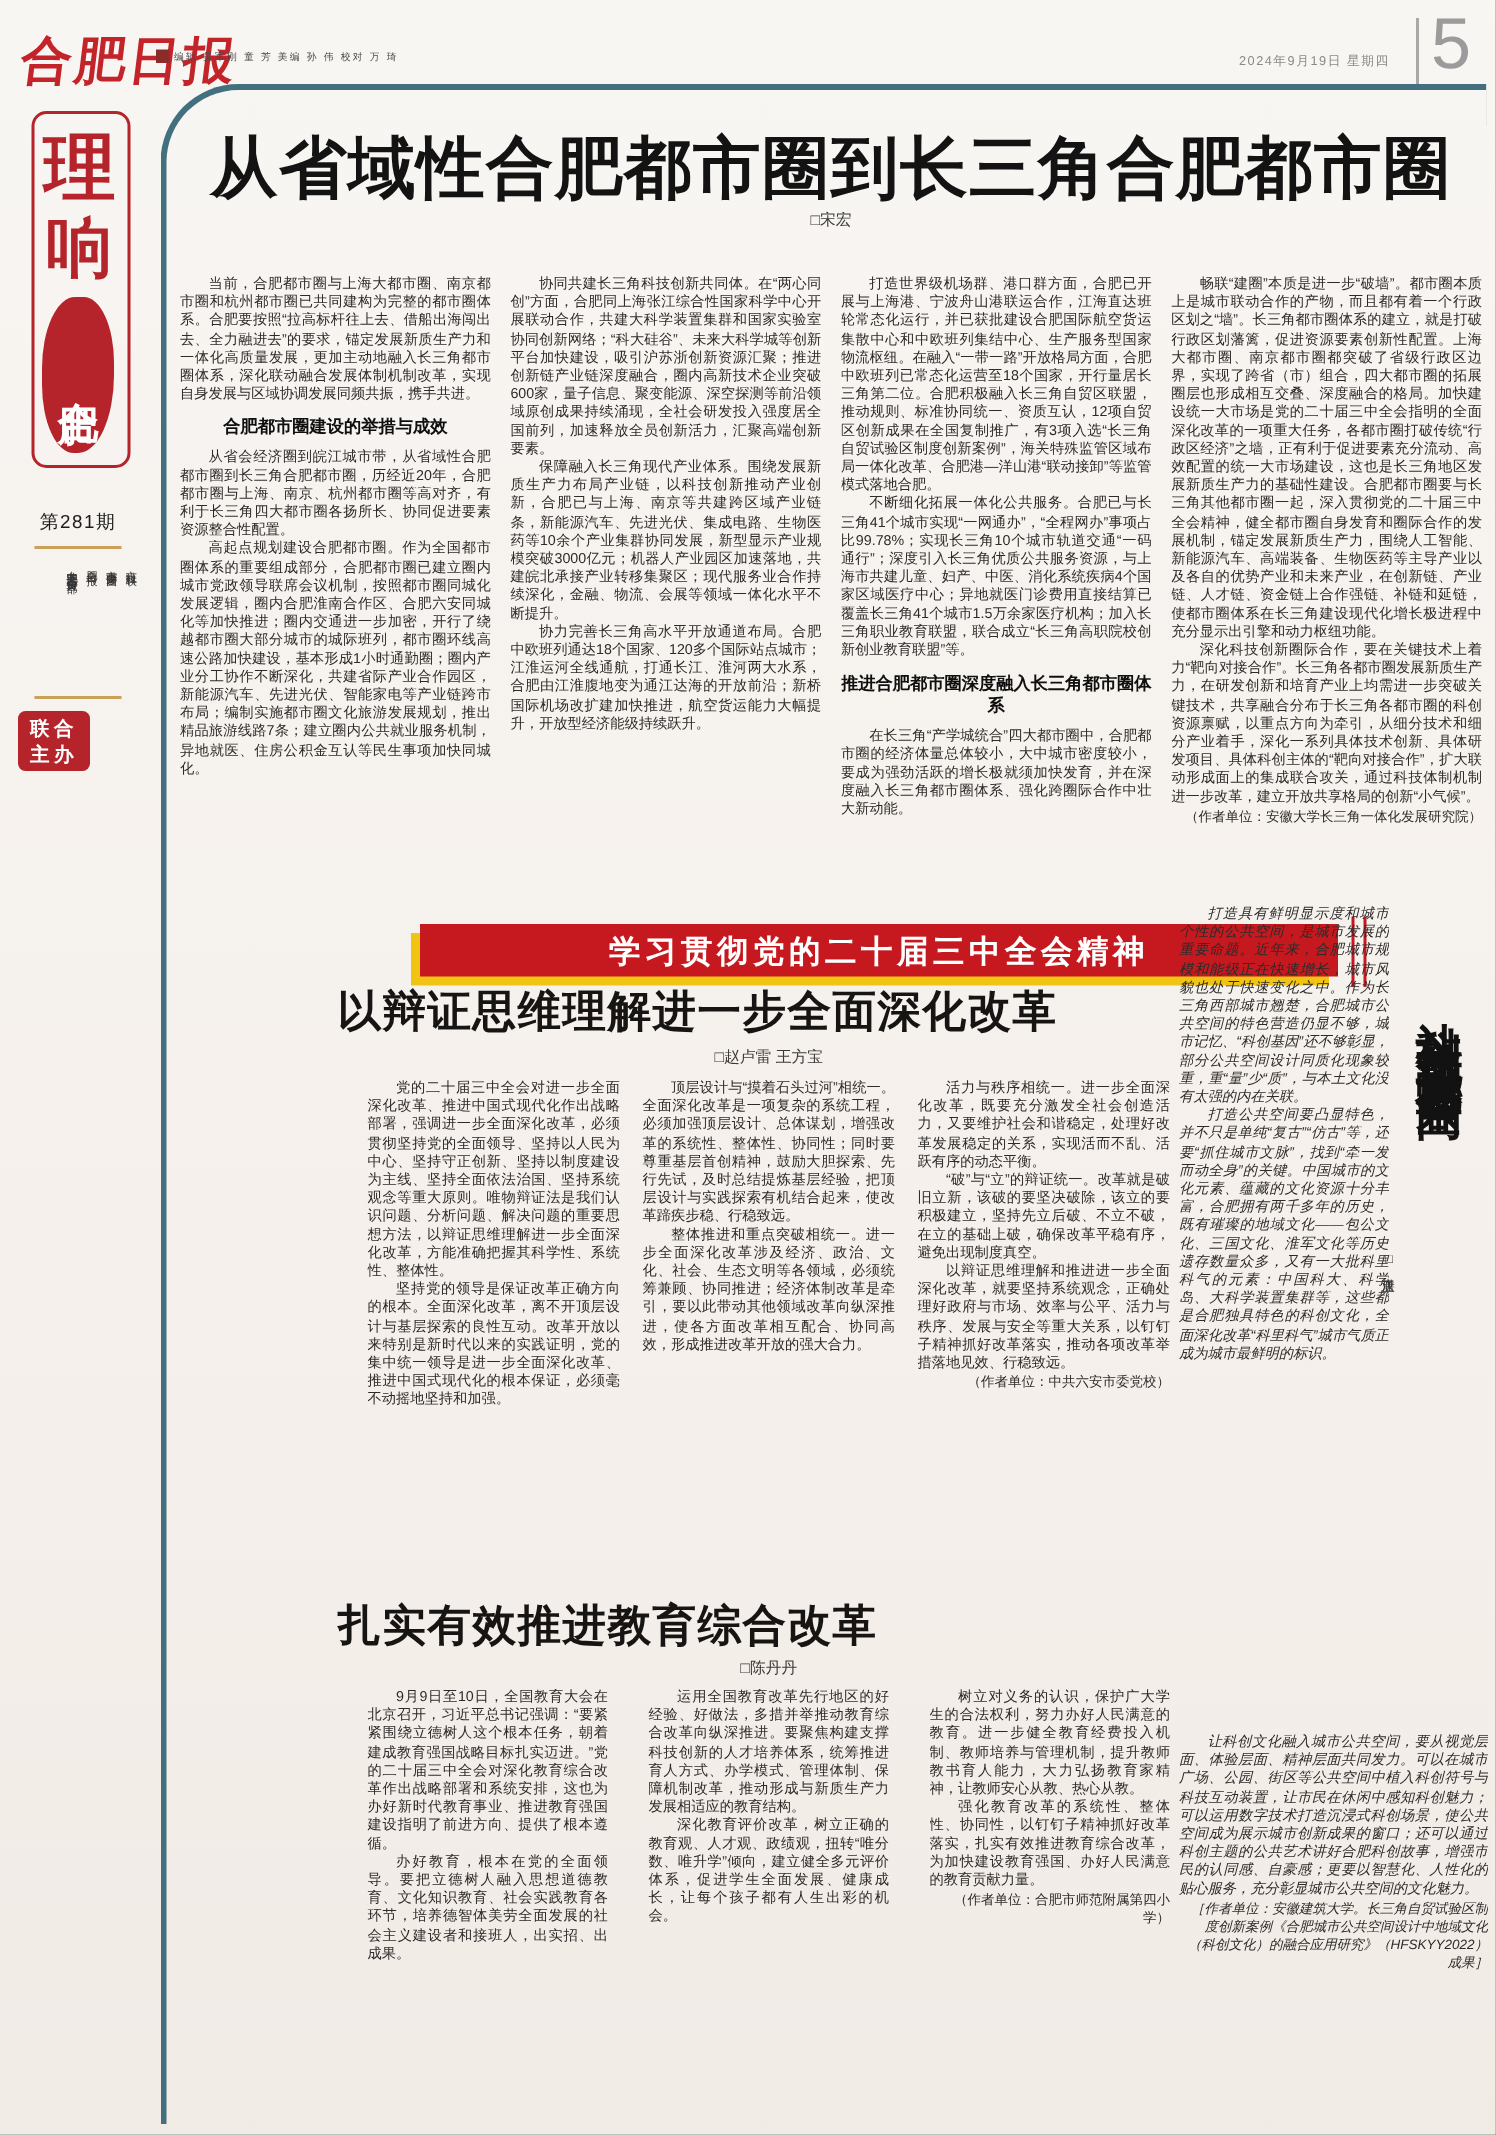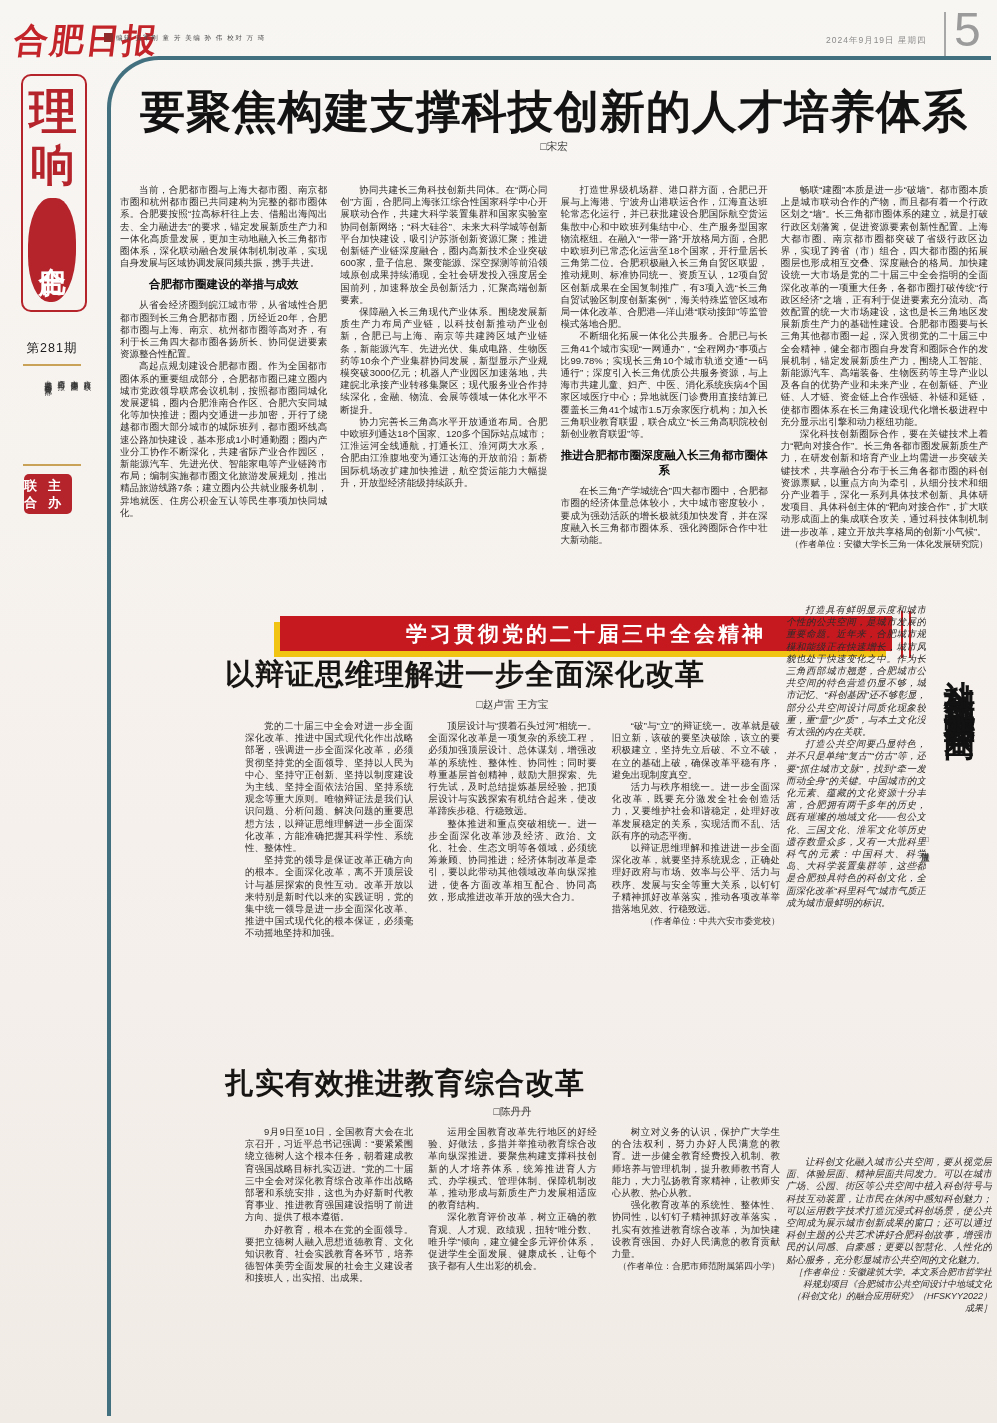--- a/index.html
+++ b/index.html
@@ -29,22 +29,22 @@
     border-radius:46% 42% 50% 44%;display:flex;align-items:center;justify-content:center;}
   .brand-seal span{writing-mode:vertical-rl;color:#fff;font-weight:bold;font-size:27px;
     font-family:"Liberation Serif",serif;letter-spacing:4px;}
   .issue-no{left:16px;top:340px;width:72px;text-align:center;font-size:12.5px;color:#1c1c1c;font-weight:normal;letter-spacing:1px;}
   .gold-rule{width:58px;height:2px;background:#c9a258;}
   .rule1{left:23px;top:364px;}
   .rule2{left:23px;top:464px;}
   .organizers{left:14px;top:374px;width:78px;height:86px;writing-mode:vertical-rl;
     font-size:7.5px;color:#333;line-height:1.35;}
   .organizers div{margin-left:3px;letter-spacing:1px;}
-  .joint-seal{left:24px;top:474px;width:48px;height:40px;background:#b5232b;border-radius:5px;
-    color:#fff;font-weight:bold;font-size:13px;display:flex;flex-direction:row;
+  .joint-seal{left:12px;top:474px;width:48px;height:40px;background:#b5232b;border-radius:5px;
+    color:#fff;font-weight:bold;font-size:13px;display:flex;flex-direction:column;
     align-items:center;justify-content:center;line-height:17px;letter-spacing:3px;
     font-family:"Liberation Serif",serif;}
 
   
   .main-title{left:118px;top:82px;width:872px;text-align:center;font-size:45px;font-weight:900;
     color:#131313;letter-spacing:1px;white-space:nowrap;}
   .byline{text-align:center;font-size:10.5px;color:#3a3a3a;}
   .byline-main{left:118px;top:140px;width:872px;}
   .cols{display:flex;overflow:hidden;text-align:justify;}
   .cols .col{flex:1;overflow:hidden;}
@@ -60,21 +60,21 @@
   .banner-bars{left:901px;top:611px;width:6px;height:47px;border-left:2px solid #c5191f;border-right:2px solid #c5191f;}
 
   
   .serif-title{font-family:"Liberation Serif",serif;font-weight:bold;color:#171513;
     text-align:left;font-size:29px;letter-spacing:1px;white-space:nowrap;}
   .title-a2{left:225px;top:655px;width:575px;}
   .byline-a2{left:245px;top:698px;width:535px;}
   .cols-a2{left:245px;top:720px;width:535px;height:334px;gap:15px;}
   .title-a3{left:225px;top:1064px;width:575px;}
   .byline-a3{left:245px;top:1105px;width:535px;}
-  .cols-a3{left:245px;top:1126px;width:535px;height:282px;gap:15px;}
+  .cols-a3{left:245px;top:1126px;width:535px;height:282px;gap:27px;}
 
   
   .italic .col p{font-style:italic;}
   .a4-col1{left:786px;top:604px;width:140px;height:548px;}
   .a4-vtitle{left:938px;top:656px;height:410px;writing-mode:vertical-rl;
     font-family:"Liberation Serif",serif;font-weight:900;font-size:31px;color:#121212;letter-spacing:4px;}
   .a4-vbyline{left:920px;top:834px;writing-mode:vertical-rl;font-size:8.5px;color:#333;letter-spacing:1px;}
   .a4-bottom{left:786px;top:1156px;width:206px;height:256px;}
 </style>
 </head>
@@ -104,21 +104,21 @@
       <div>市委讲师团</div>
       <div>合肥日报</div>
       <div>中共合肥市委宣传部</div>
     </div>
   <div class="abs gold-rule rule2"></div>
   <div class="abs joint-seal">
     <span>联合</span>
     <span>主办</span>
   </div>
 
-  <div class="abs main-title">要聚焦构建支撑科技创新的人才培养体系</div>
+  <div class="abs main-title">从省域性合肥都市圈到长三角合肥都市圈</div>
   <div class="abs byline byline-main">□宋宏</div>
   <div class="abs cols main-cols">
       <div class="col">
         <p>当前，合肥都市圈与上海大都市圈、南京都市圈和杭州都市圈已共同建构为完整的都市圈体系。合肥要按照“拉高标杆往上去、借船出海闯出去、全力融进去”的要求，锚定发展新质生产力和一体化高质量发展，更加主动地融入长三角都市圈体系，深化联动融合发展体制机制改革，实现自身发展与区域协调发展同频共振，携手共进。</p>
         <h4>合肥都市圈建设的举措与成效</h4>
         <p>从省会经济圈到皖江城市带，从省域性合肥都市圈到长三角合肥都市圈，历经近20年，合肥都市圈与上海、南京、杭州都市圈等高对齐，有利于长三角四大都市圈各扬所长、协同促进要素资源整合性配置。</p>
         <p>高起点规划建设合肥都市圈。作为全国都市圈体系的重要组成部分，合肥都市圈已建立圈内城市党政领导联席会议机制，按照都市圈同城化发展逻辑，圈内合肥淮南合作区、合肥六安同城化等加快推进；圈内交通进一步加密，开行了绕越都市圈大部分城市的城际班列，都市圈环线高速公路加快建设，基本形成1小时通勤圈；圈内产业分工协作不断深化，共建省际产业合作园区，新能源汽车、先进光伏、智能家电等产业链跨市布局；编制实施都市圈文化旅游发展规划，推出精品旅游线路7条；建立圈内公共就业服务机制，异地就医、住房公积金互认等民生事项加快同城化。</p>
       </div>
       <div class="col">
         <p>协同共建长三角科技创新共同体。在“两心同创”方面，合肥同上海张江综合性国家科学中心开展联动合作，共建大科学装置集群和国家实验室协同创新网络；“科大硅谷”、未来大科学城等创新平台加快建设，吸引沪苏浙创新资源汇聚；推进创新链产业链深度融合，圈内高新技术企业突破600家，量子信息、聚变能源、深空探测等前沿领域原创成果持续涌现，全社会研发投入强度居全国前列，加速释放全员创新活力，汇聚高端创新要素。</p>
@@ -146,22 +146,22 @@
   <div class="abs cols cols-a2">
       <div class="col">
         <p>党的二十届三中全会对进一步全面深化改革、推进中国式现代化作出战略部署，强调进一步全面深化改革，必须贯彻坚持党的全面领导、坚持以人民为中心、坚持守正创新、坚持以制度建设为主线、坚持全面依法治国、坚持系统观念等重大原则。唯物辩证法是我们认识问题、分析问题、解决问题的重要思想方法，以辩证思维理解进一步全面深化改革，方能准确把握其科学性、系统性、整体性。</p>
         <p>坚持党的领导是保证改革正确方向的根本。全面深化改革，离不开顶层设计与基层探索的良性互动。改革开放以来特别是新时代以来的实践证明，党的集中统一领导是进一步全面深化改革、推进中国式现代化的根本保证，必须毫不动摇地坚持和加强。</p>
       </div>
       <div class="col">
         <p>顶层设计与“摸着石头过河”相统一。全面深化改革是一项复杂的系统工程，必须加强顶层设计、总体谋划，增强改革的系统性、整体性、协同性；同时要尊重基层首创精神，鼓励大胆探索、先行先试，及时总结提炼基层经验，把顶层设计与实践探索有机结合起来，使改革蹄疾步稳、行稳致远。</p>
         <p>整体推进和重点突破相统一。进一步全面深化改革涉及经济、政治、文化、社会、生态文明等各领域，必须统筹兼顾、协同推进；经济体制改革是牵引，要以此带动其他领域改革向纵深推进，使各方面改革相互配合、协同高效，形成推进改革开放的强大合力。</p>
       </div>
       <div class="col">
+        <p>活力与秩序相统一。进一步全面深化改革，既要充分激发全社会创造活力，又要维护社会和谐稳定，处理好改革发展稳定的关系，实现活而不乱、活跃有序的动态平衡。</p>
         <p>“破”与“立”的辩证统一。改革就是破旧立新，该破的要坚决破除，该立的要积极建立，坚持先立后破、不立不破，在立的基础上破，确保改革平稳有序，避免出现制度真空。</p>
-        <p>活力与秩序相统一。进一步全面深化改革，既要充分激发全社会创造活力，又要维护社会和谐稳定，处理好改革发展稳定的关系，实现活而不乱、活跃有序的动态平衡。</p>
         <p>以辩证思维理解和推进进一步全面深化改革，就要坚持系统观念，正确处理好政府与市场、效率与公平、活力与秩序、发展与安全等重大关系，以钉钉子精神抓好改革落实，推动各项改革举措落地见效、行稳致远。</p>
         <p class="note">（作者单位：中共六安市委党校）</p>
       </div>
     </div>
 
   <div class="abs serif-title title-a3">扎实有效推进教育综合改革</div>
   <div class="abs byline byline-a3">□陈丹丹</div>
   <div class="abs cols cols-a3">
       <div class="col">
         <p>9月9日至10日，全国教育大会在北京召开，习近平总书记强调：“要紧紧围绕立德树人这个根本任务，朝着建成教育强国战略目标扎实迈进。”党的二十届三中全会对深化教育综合改革作出战略部署和系统安排，这也为办好新时代教育事业、推进教育强国建设指明了前进方向、提供了根本遵循。</p>
@@ -182,17 +182,17 @@
       <div class="col">
         <p>打造具有鲜明显示度和城市个性的公共空间，是城市发展的重要命题。近年来，合肥城市规模和能级正在快速增长，城市风貌也处于快速变化之中。作为长三角西部城市翘楚，合肥城市公共空间的特色营造仍显不够，城市记忆、“科创基因”还不够彰显，部分公共空间设计同质化现象较重，重“量”少“质”，与本土文化没有太强的内在关联。</p>
         <p>打造公共空间要凸显特色，并不只是单纯“复古”“仿古”等，还要“抓住城市文脉”，找到“牵一发而动全身”的关键。中国城市的文化元素、蕴藏的文化资源十分丰富，合肥拥有两千多年的历史，既有璀璨的地域文化——包公文化、三国文化、淮军文化等历史遗存数量众多，又有一大批科里科气的元素：中国科大、科学岛、大科学装置集群等，这些都是合肥独具特色的科创文化，全面深化改革“科里科气”城市气质正成为城市最鲜明的标识。</p>
       </div>
     </div>
   <div class="abs a4-vtitle">让科创文化融入城市公共空间</div>
   <div class="abs a4-vbyline">□唐洪亚</div>
   <div class="abs cols italic a4-bottom">
       <div class="col">
         <p>让科创文化融入城市公共空间，要从视觉层面、体验层面、精神层面共同发力。可以在城市广场、公园、街区等公共空间中植入科创符号与科技互动装置，让市民在休闲中感知科创魅力；可以运用数字技术打造沉浸式科创场景，使公共空间成为展示城市创新成果的窗口；还可以通过科创主题的公共艺术讲好合肥科创故事，增强市民的认同感、自豪感；更要以智慧化、人性化的贴心服务，充分彰显城市公共空间的文化魅力。</p>
-        <p class="note">［作者单位：安徽建筑大学。本文系合肥市哲学社科规划项目《合肥城市公共空间设计中地域文化（科创文化）的融合应用研究》（HFSKYY2022）成果］</p>
+        <p class="note">［作者单位：安徽建筑大学。长三角自贸试验区制度创新案例《合肥城市公共空间设计中地域文化（科创文化）的融合应用研究》（HFSKYY2022）成果］</p>
       </div>
     </div>
 
 </div>
 
 </body></html>

